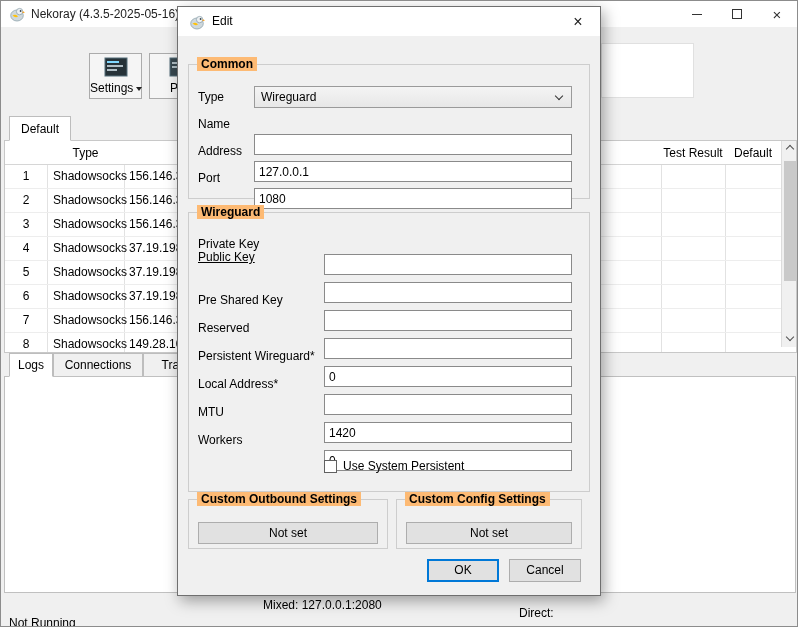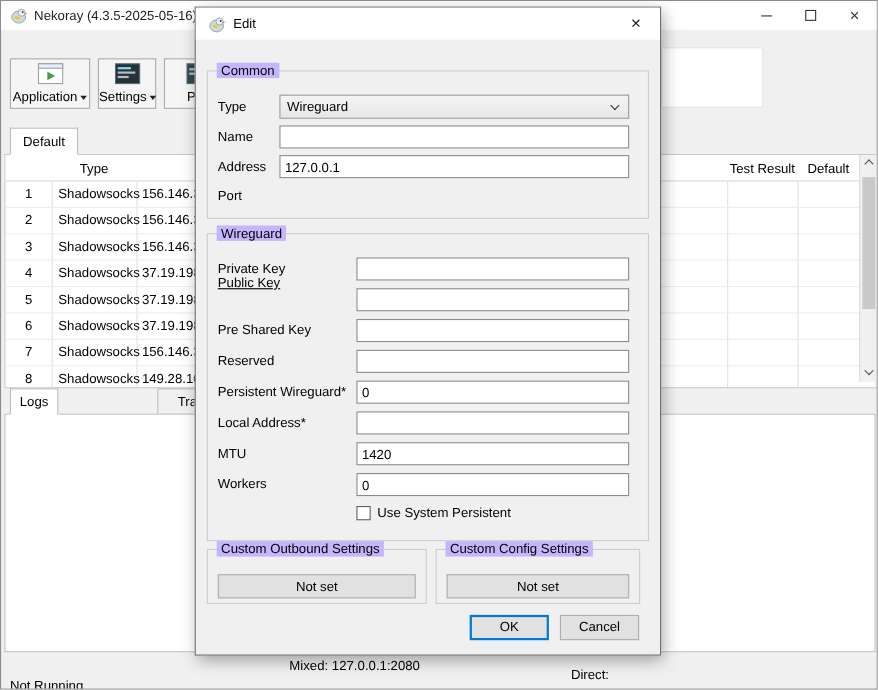--- a/index.html
+++ b/index.html
@@ -56,24 +56,24 @@
   .logpanel { position:absolute; left:3px; top:375px; width:792px; height:217px; background:#fff; border:1px solid #c0c0c0; }
   .status-item { position:absolute; white-space:nowrap; }
 
   
   .dialog { position:absolute; left:176px; top:5px; width:424px; height:590px; background:#f0f0f0;
             border:1px solid #6f6f6f; box-shadow:3px 5px 14px rgba(0,0,0,.35); z-index:10; }
   .dlg-titlebar { position:absolute; top:0; left:0; right:0; height:29px; background:#fff; }
   .dlg-title { position:absolute; left:34px; line-height:29px; }
   .dlg-close { position:absolute; right:1px; top:1px; width:42px; height:27px; display:flex; align-items:center; justify-content:center; font-size:16px; color:#222; }
   .group { position:absolute; border:1px solid #cdcdcd; }
-  .legend { position:absolute; top:-8px; left:8px; background:#c4b5fd; padding:0 4px; white-space:nowrap; }
+  .legend { position:absolute; top:-8px; left:8px; background:#fdba74; padding:0 4px; white-space:nowrap;font-weight:bold; }
   .flabel { position:absolute; line-height:21px; white-space:nowrap; }
   .txt { position:absolute; height:21px; border:1px solid #8a8a8a; background:#fff;
-         font-family:"Liberation Sans","DejaVu Sans",sans-serif; font-size:12px; padding:0 4px; outline:none; }
+         font-family:"Liberation Sans","DejaVu Sans",sans-serif; font-size:12px; padding:0 4px; outline:none;margin-top:20px; }
   .combo { position:absolute; height:22px; background:linear-gradient(#f4f4f4,#e7e7e7); border:1px solid #9a9a9a; line-height:20px; padding-left:6px; }
   .combo .chev { position:absolute; right:9px; top:6px; border-color:#333; }
   .cbox { position:absolute; width:13px; height:13px; background:#fff; border:1px solid #606060; }
   .btn { position:absolute; background:#e1e1e1; border:1px solid #adadad; text-align:center; line-height:21px; }
   .btn.default { border:2px solid #0078d7; line-height:19px; }
 </style>
 </head>
 <body>
 
 <div class="wrap">
@@ -95,30 +95,20 @@
       </div>
       <div class="win-btn">
         <span class="max-glyph"></span>
       </div>
       <div class="win-btn">
         <span class="close-glyph">×</span>
       </div>
     </div>
   </div>
 
-  <div class="tool-btn" style="left:8px;width:73px;">
-    <span class="ic">
-      <svg width="24" height="20" viewBox="0 0 24 20">
-        <rect x="1" y="1" width="22" height="18" fill="#fff" stroke="#9e9e9e"></rect>
-        <rect x="1" y="1" width="22" height="4" fill="#e3f2fd" stroke="#9e9e9e"></rect>
-        <path d="M9 8 L16 12 L9 16 Z" fill="#43a047"></path>
-      </svg>
-    </span>
-    <span class="lbl"><span>Application</span><span class="tri-down"></span></span>
-  </div>
   <div class="tool-btn" style="left:88px;width:53px;">
     <span class="ic">
       <svg width="24" height="20" viewBox="0 0 24 20">
         <rect x="1" y="1" width="22" height="18" fill="#263238" stroke="#546e7a"></rect>
         <rect x="3" y="4" width="12" height="2" fill="#80d8ff"></rect>
         <rect x="3" y="8" width="16" height="2" fill="#b0bec5"></rect>
         <rect x="3" y="12" width="10" height="2" fill="#b0bec5"></rect>
       </svg>
     </span>
     <span class="lbl"><span>Settings</span><span class="tri-down"></span></span>
@@ -196,20 +186,21 @@
         <span class="chev up"></span>
       </div>
       <div class="thumb"></div>
       <div class="sb-btn" style="top:188px;">
         <span class="chev down"></span>
       </div>
     </div>
   </div>
 
   <div class="tab sel" style="left:8px;top:352px;width:44px;height:24px;line-height:23px;">Logs</div>
+  <div class="tab" style="left:52px;top:352px;width:90px;height:24px;line-height:23px;">Connections</div>
   <div class="tab" style="left:142px;top:352px;width:58px;height:24px;line-height:23px;">Traf</div>
 
   <div class="logpanel"></div>
 
   <div class="status-item" style="left:8px;top:597px;margin-top:18px;">Not Running</div>
   <div class="status-item" style="left:262px;top:597px;">Mixed: 127.0.0.1:2080</div>
   <div class="status-item" style="left:518px;top:605px;">Direct:</div>
 
   <div class="dialog">
     <div class="dlg-titlebar">
@@ -234,20 +225,21 @@
     <span class="flabel" style="left:20px;top:80px;">Type</span>
     <div class="combo" style="left:76px;top:79px;width:318px;">
       <span>Wireguard</span>
       <span class="chev down"></span>
     </div>
     <span class="flabel" style="left:20px;top:107px;">Name</span>
     <input class="txt" style="left: 76px; top: 107px; width: 318px;" value="">
     <span class="flabel" style="left:20px;top:134px;">Address</span>
     <input class="txt" style="left: 76px; top: 134px; width: 318px;" value="127.0.0.1">
     <span class="flabel" style="left:20px;top:161px;">Port</span>
+    <input class="txt" style="left: 76px; top: 161px; width: 318px;" value="1080">
 
     <div class="group" style="left:10px;top:205px;width:402px;height:280px;">
       <span class="legend">Wireguard</span>
     </div>
     <span class="flabel" style="left:20px;top:227px;">Private Key</span>
     <input class="txt" style="left: 146px; top: 227px; width: 248px;" value="">
     <span class="flabel" style="left:20px;top:240px;text-decoration:underline;">Public Key</span>
     <input class="txt" style="left: 146px; top: 255px; width: 248px;" value="">
     <span class="flabel" style="left:20px;top:283px;">Pre Shared Key</span>
     <input class="txt" style="left: 146px; top: 283px; width: 248px;" value="">

